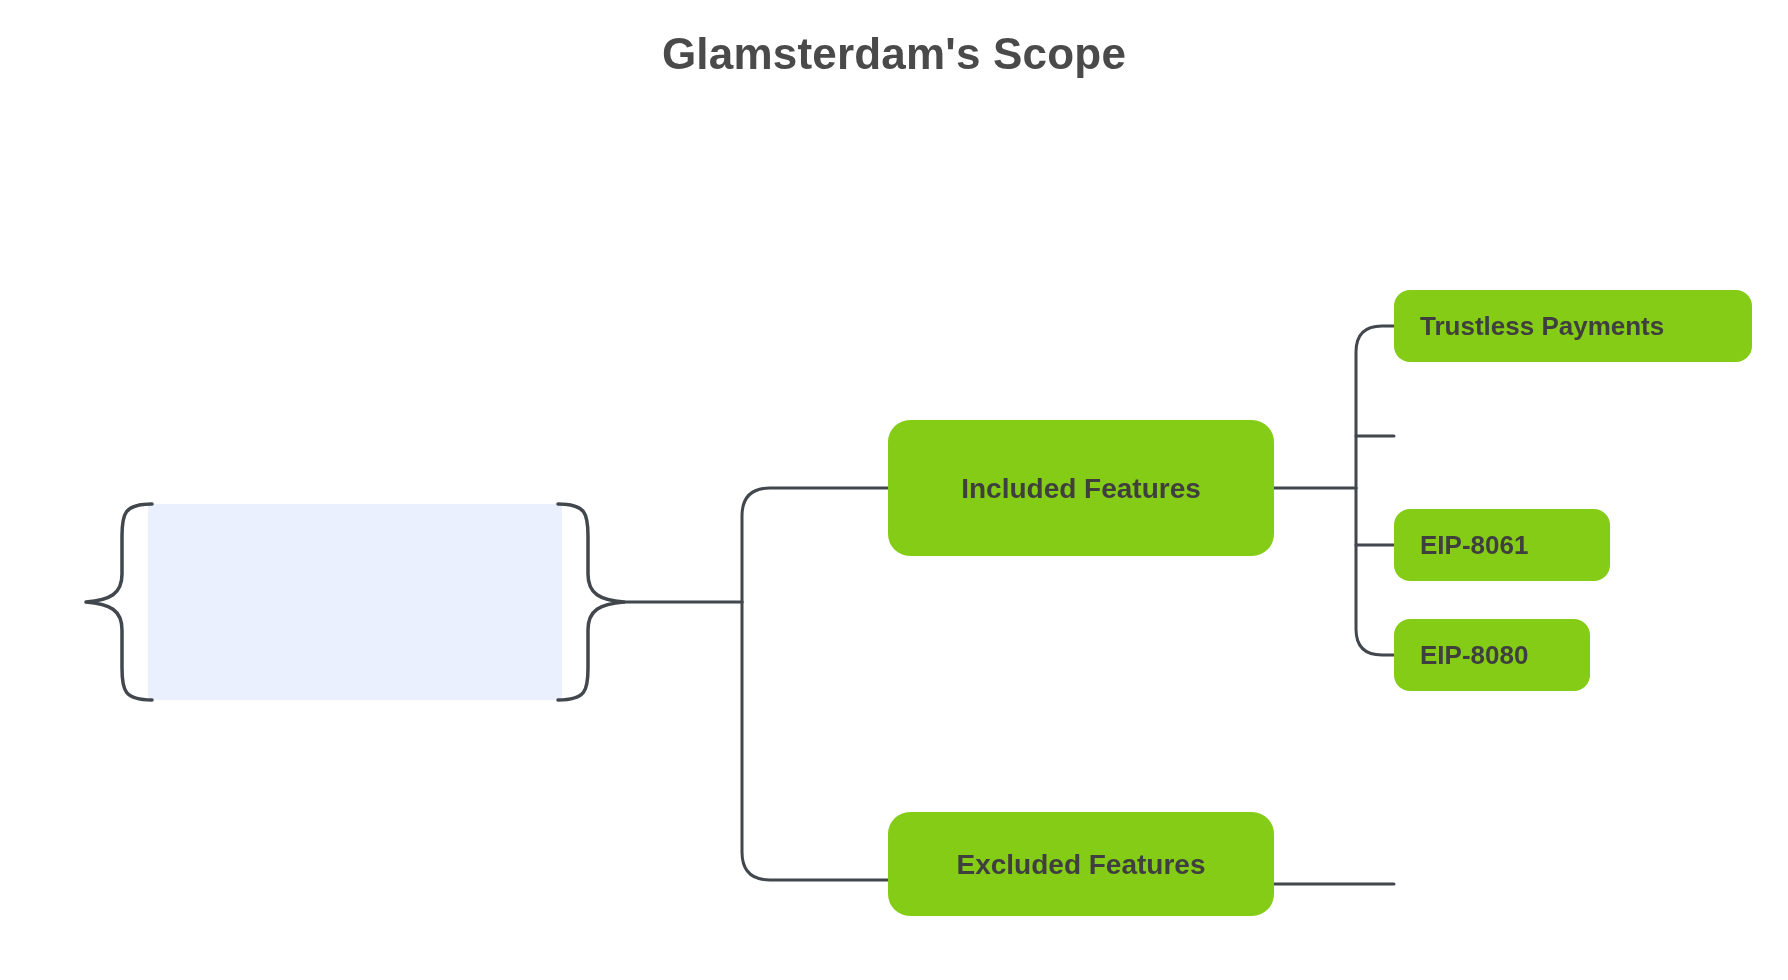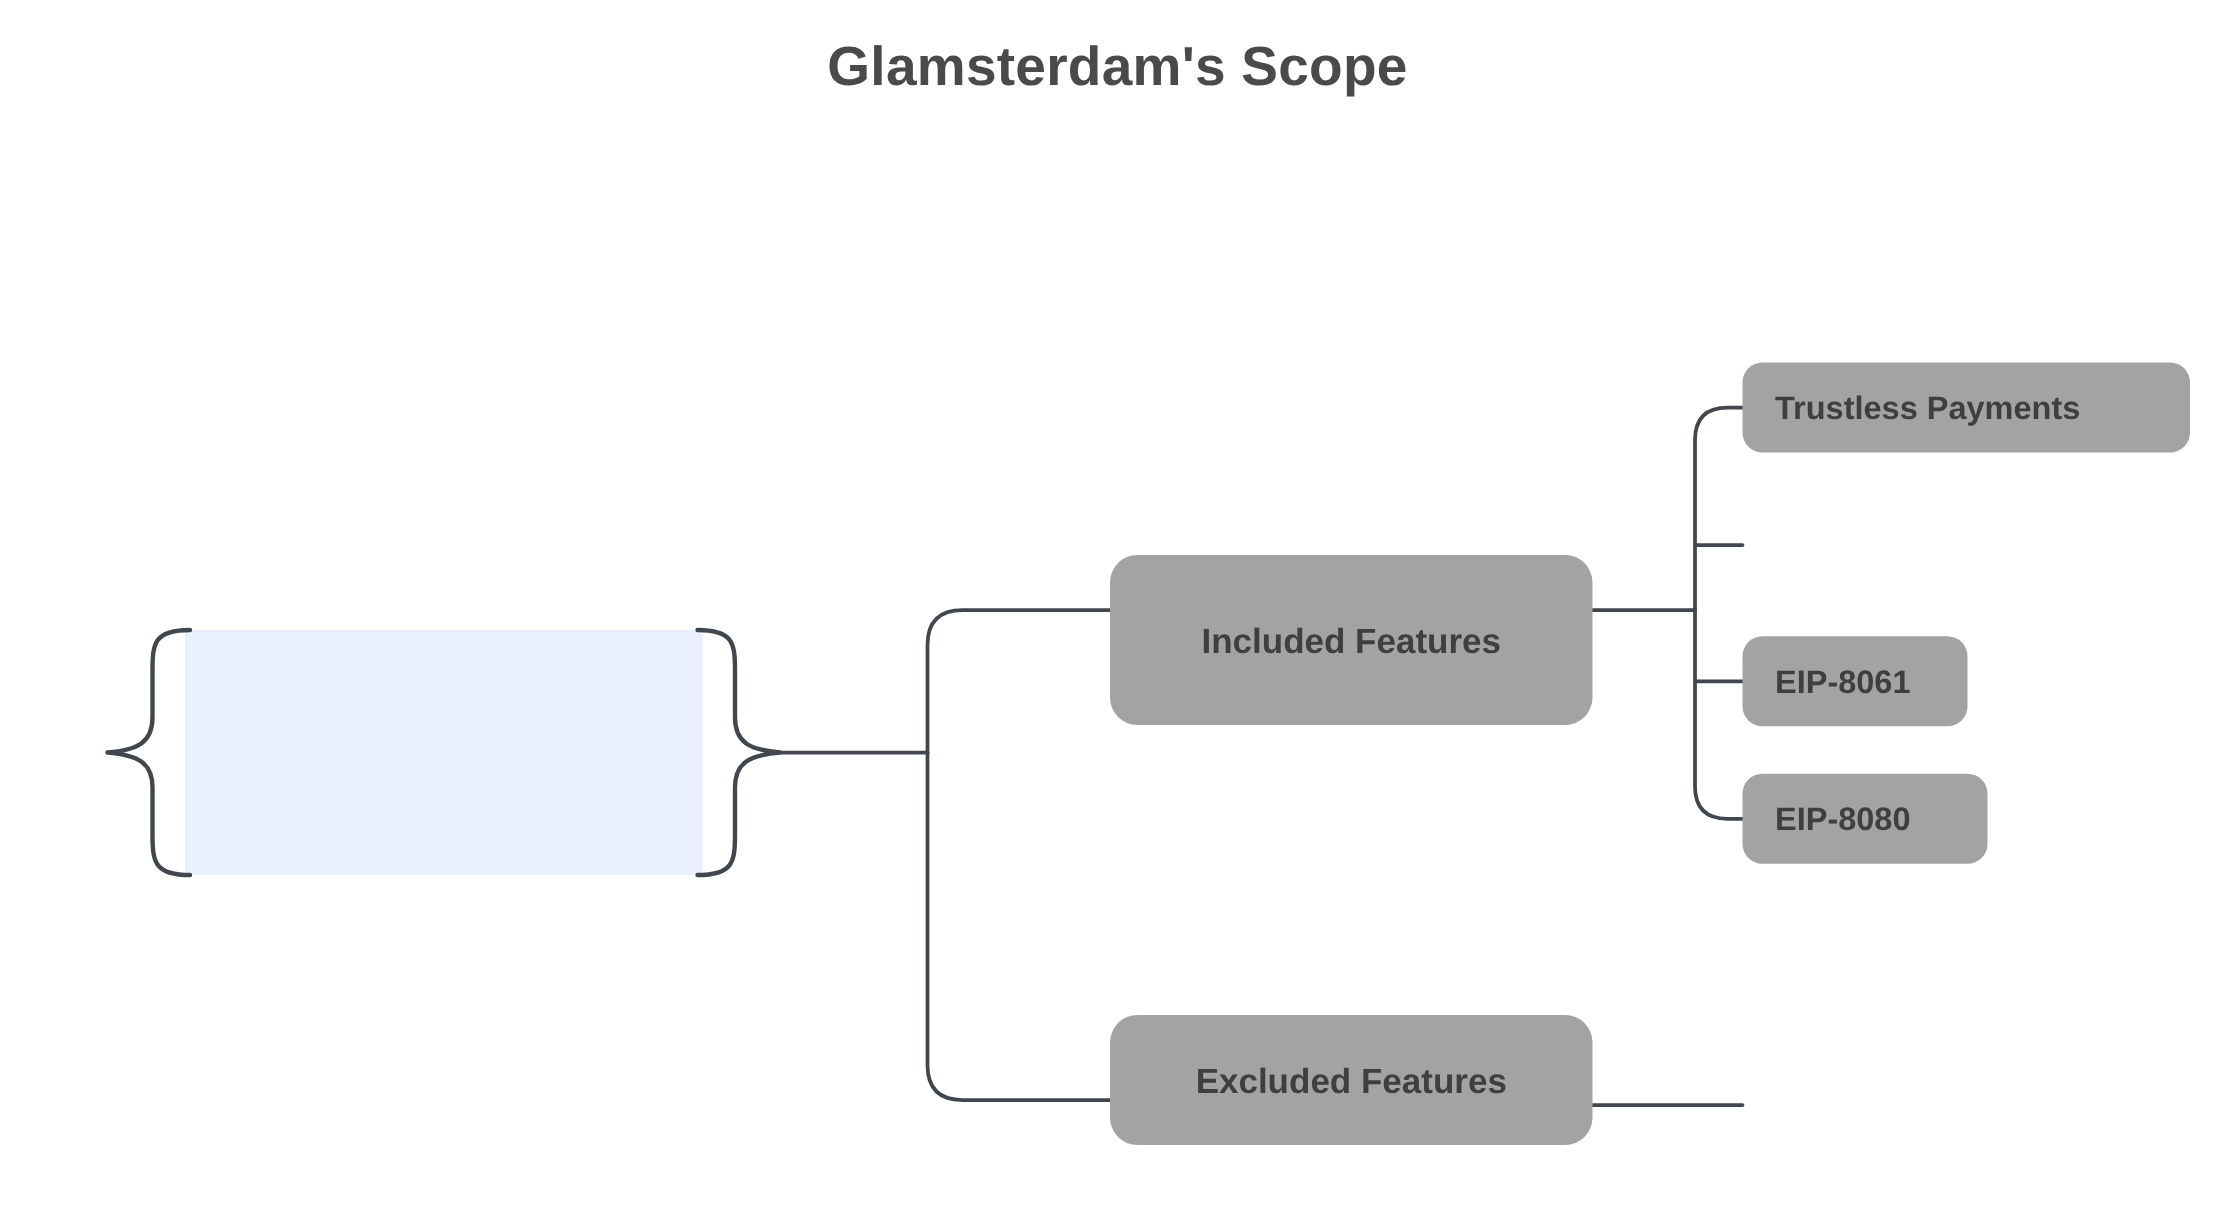--- a/index.html
+++ b/index.html
@@ -63,21 +63,21 @@
     stroke: #41474d;
     stroke-width: 3.5;
     stroke-linecap: round;
     stroke-linejoin: round;
   }
 
   
   .node {
     position: absolute;
     box-sizing: border-box;
-    background: #a3a3a3;
+    background: #84cc16;
     border-radius: 18px;
     display: flex;
     align-items: center;
     justify-content: flex-start;
     color: #3f3f3f;
     font-weight: bold;
     line-height: 1.25;
     white-space: pre-line;
   }
 
@@ -103,26 +103,26 @@
     justify-content: center;
     text-align: center;
     font-size: 28px;
     font-weight: bold;
     color: #3f3f3f;
     line-height: 1.35;
     white-space: pre-line;
   }
 
   
-  #node-included   { left: 888px;  top: 444px; width: 386px; height: 136px; }
+  #node-included   { left: 888px;  top: 420px; width: 386px; height: 136px; }
   #node-excluded   { left: 888px;  top: 812px; width: 386px; height: 104px; }
 
   #node-trustless  { left: 1394px; top: 290px; width: 358px; height: 72px; }
   #node-eip7688    { left: 1394px; top: 400px; width: 180px; height: 72px; }
-  #node-eip8061    { left: 1394px; top: 509px; width: 180px; height: 72px; }
+  #node-eip8061    { left: 1394px; top: 509px; width: 216px; height: 72px; }
   #node-eip8080    { left: 1394px; top: 619px; width: 196px; height: 72px; }
   #node-focil      { left: 1394px; top: 848px; width: 160px; height: 72px; }
 
   #root-brace-label { left: 118px; top: 508px; width: 450px; height: 192px; }
 </style>
 </head>
 <body>
 
 <div id="diagram-root">
 

